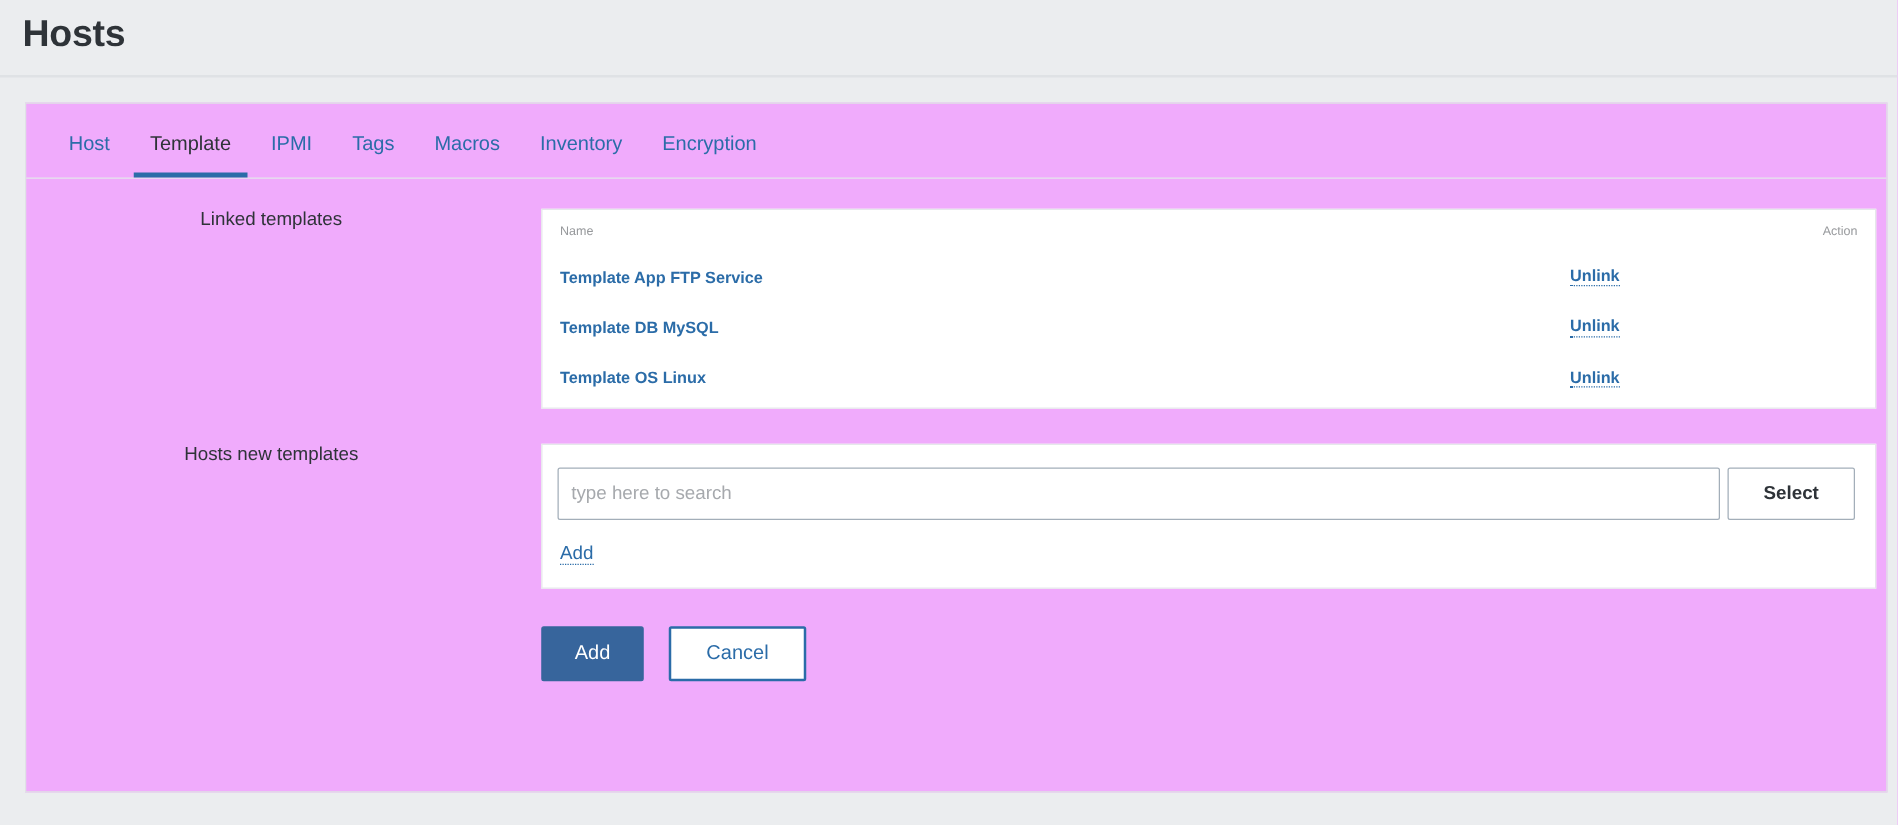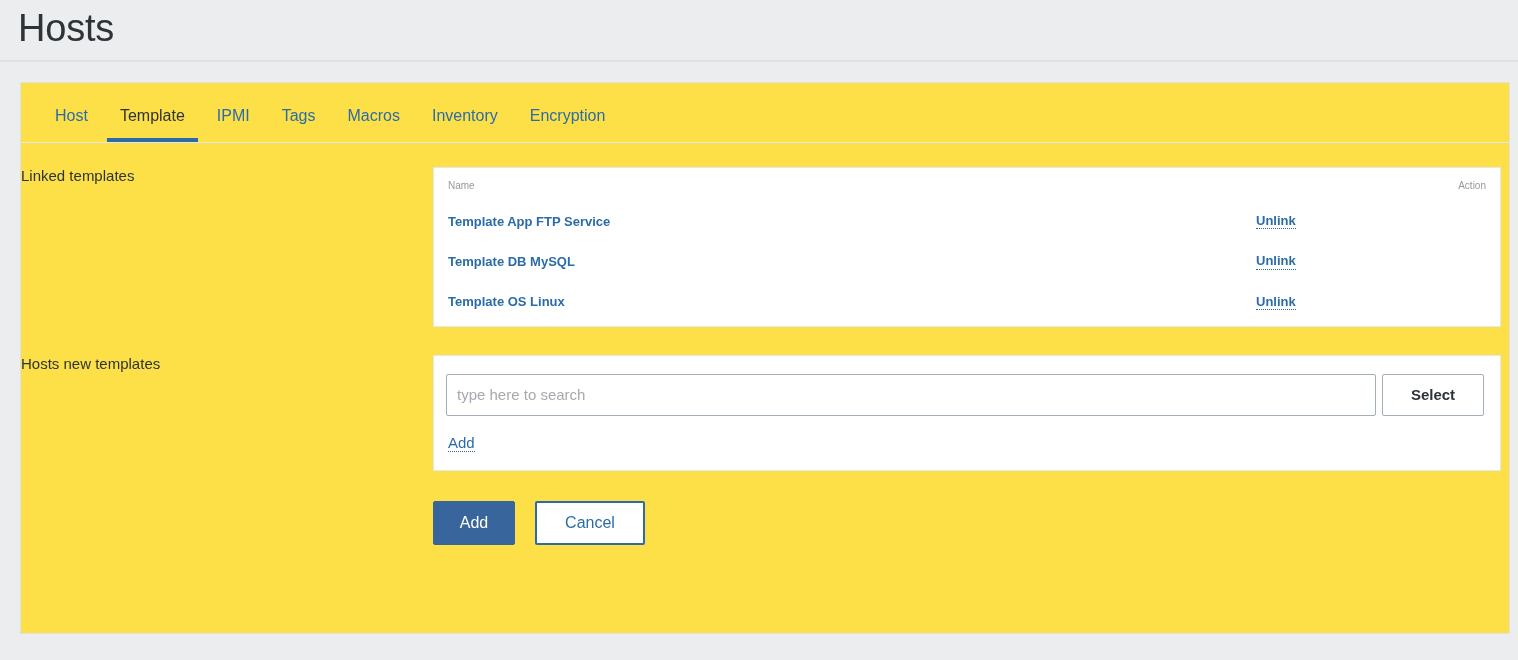--- a/index.html
+++ b/index.html
@@ -19,33 +19,33 @@
   
   .page-header {
     height: 62px;
     box-sizing: border-box;
     padding: 0 18px;
     display: flex;
     align-items: center;
     border-bottom: 2px solid #dfe2e5;
   }
   .page-title {
-    font-size: 38px;
-    font-weight: normal;
+    font-size: 30px;
+    font-weight: bold;
     color: #2e3338;
     letter-spacing: -0.2px;
     line-height: 1;
     margin: 0;
     padding-bottom: 4px;
   }
 
   
   .content-panel {
     margin: 20px 8px 0 20px;
-    background: #fde047;
+    background: #f0abfc;
     border: 1px solid #dfe2e5;
     box-sizing: border-box;
     height: 552px;
   }
 
   
   .tab-bar {
     display: flex;
     align-items: flex-end;
     height: 60px;
@@ -79,21 +79,21 @@
   .form-body {
     padding: 24px 8px 0 0;
   }
   .form-row {
     display: flex;
     align-items: flex-start;
   }
   .form-label {
     width: 412px;
     min-width: 412px;
-    text-align: left;
+    text-align: center;
     padding-right: 20px;
     box-sizing: border-box;
     font-size: 15px;
     color: #2e3338;
     line-height: 1.2;
   }
   .form-field {
     flex: 1;
     min-width: 0;
   }

